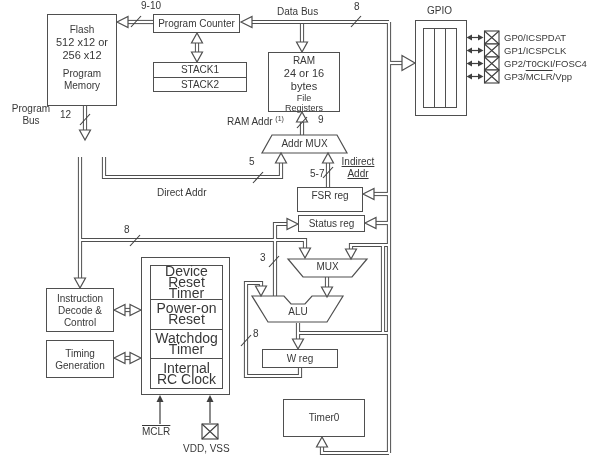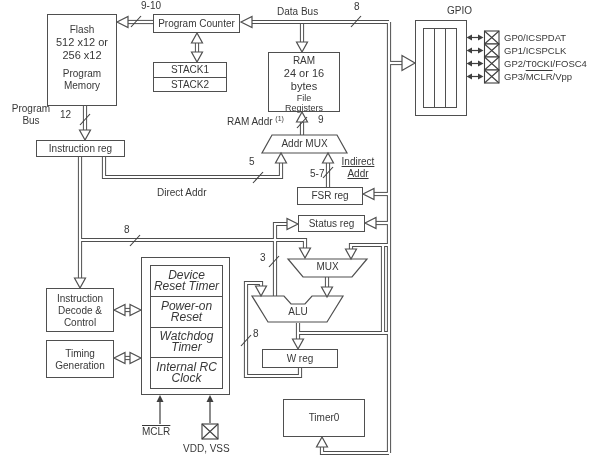--- a/index.html
+++ b/index.html
@@ -17,21 +17,21 @@
   .f10{font-size:10px;line-height:12px;}
   .f11{font-size:11px;line-height:13px;}
   .f9{font-size:9px;line-height:10px;}
   .ovl{text-decoration:overline;}
   .smallcap{font-size:10px;}
   .sup{font-size:7px;vertical-align:4px;}
   .pin-label{position:absolute;left:504px;font-size:9.5px;line-height:13px;white-space:nowrap;}
   .gpio-col{flex:1;}
   .gpio-col.mid{border-left:1px solid #4f4f4f;border-right:1px solid #4f4f4f;}
   .rst-cell{flex:1;display:flex;align-items:center;justify-content:center;
-    border-bottom:1px solid #4f4f4f;font-size:12px;line-height:11px;padding:0 2px;font-style:italic;}
+    border-bottom:1px solid #4f4f4f;font-size:14px;line-height:11px;padding:0 2px;}
   .rst-cell:last-child{border-bottom:none;}
 </style>
 </head>
 <body>
 
 <div id="canvas">
 
   <svg id="wires" width="600" height="466" viewBox="0 0 600 466">
 
     <g stroke="#4f4f4f" stroke-width="4.2" fill="none">
@@ -175,50 +175,49 @@
   <div class="box" style="left:47px;top:14px;width:70px;height:92px;padding-top:9px;">
     <div class="f10">Flash</div>
     <div class="f11">512 x12 or</div>
     <div class="f11">256 x12</div>
     <div class="f10" style="margin-top:6px;">Program</div>
     <div class="f10">Memory</div>
   </div>
 
   <div class="box" style="left:153px;top:14px;width:87px;height:19px;line-height:17px;font-size:10px;">Program Counter</div>
 
-  <div class="box" style="left:153px;top:62px;width:74px;height:30px;display:flex;flex-direction:column;">
+  <div class="box" style="left:153px;top:62px;width:94px;height:30px;display:flex;flex-direction:column;">
     <div style="flex:1;border-bottom:1px solid #4f4f4f;font-size:10px;line-height:14px;">STACK1</div>
     <div style="flex:1;font-size:10px;line-height:13px;">STACK2</div>
   </div>
 
   <div class="box" style="left:268px;top:52px;width:72px;height:60px;padding-top:2px;text-align:center;">
     <div class="f10">RAM</div>
     <div class="f11">24 or 16</div>
     <div class="f11">bytes</div>
     <div class="f9">File</div>
     <div class="f9">Registers</div>
   </div>
 
   <div class="box" style="left:415px;top:20px;width:52px;height:96px;">
     <div style="position:absolute;left:7px;top:7px;width:32px;height:78px;border:1px solid #4f4f4f;display:flex;">
       <div class="gpio-col"></div>
       <div class="gpio-col mid"></div>
       <div class="gpio-col"></div>
     </div>
   </div>
-  <span class="lbl" style="left:427px;top:5px;margin-left:20px;">GPIO</span>
+  <span class="lbl" style="left:427px;top:5px;">GPIO</span>
 
   <span class="pin-label" style="top:31px;"><span>GP0/ICSPDAT</span><span class="ovl"></span><span></span></span>
   <span class="pin-label" style="top:44px;"><span>GP1/ICSPCLK</span><span class="ovl"></span><span></span></span>
   <span class="pin-label" style="top:57px;"><span>GP2/T0CKI/FOSC4</span><span class="ovl"></span><span></span></span>
   <span class="pin-label" style="top:70px;"><span>GP3/</span><span class="ovl">MCLR</span><span>/Vpp</span></span>
 
-  <div class="box" style="left:36px;top:140px;width:89px;height:17px;line-height:15px;font-size:10px;">Instruction reg</div>
-
-  <div class="box" style="left:297px;top:187px;width:66px;height:18px;line-height:15px;font-size:10px;">FSR reg</div>
+
+  <div class="box" style="left:297px;top:187px;width:66px;height:25px;line-height:15px;font-size:10px;">FSR reg</div>
 
   <div class="box" style="left:298px;top:215px;width:67px;height:17px;line-height:15px;font-size:10px;">Status reg</div>
 
   <span class="lbl" style="left:272px;top:138px;width:65px;text-align:center;">Addr MUX</span>
   <span class="lbl" style="left:303px;top:261px;width:49px;text-align:center;">MUX</span>
   <span class="lbl" style="left:279px;top:306px;width:38px;text-align:center;">ALU</span>
 
   <div class="box" style="left:262px;top:349px;width:76px;height:19px;line-height:17px;font-size:10px;">W reg</div>
 
   <div class="box" style="left:283px;top:399px;width:82px;height:38px;line-height:36px;font-size:10px;">Timer0</div>

